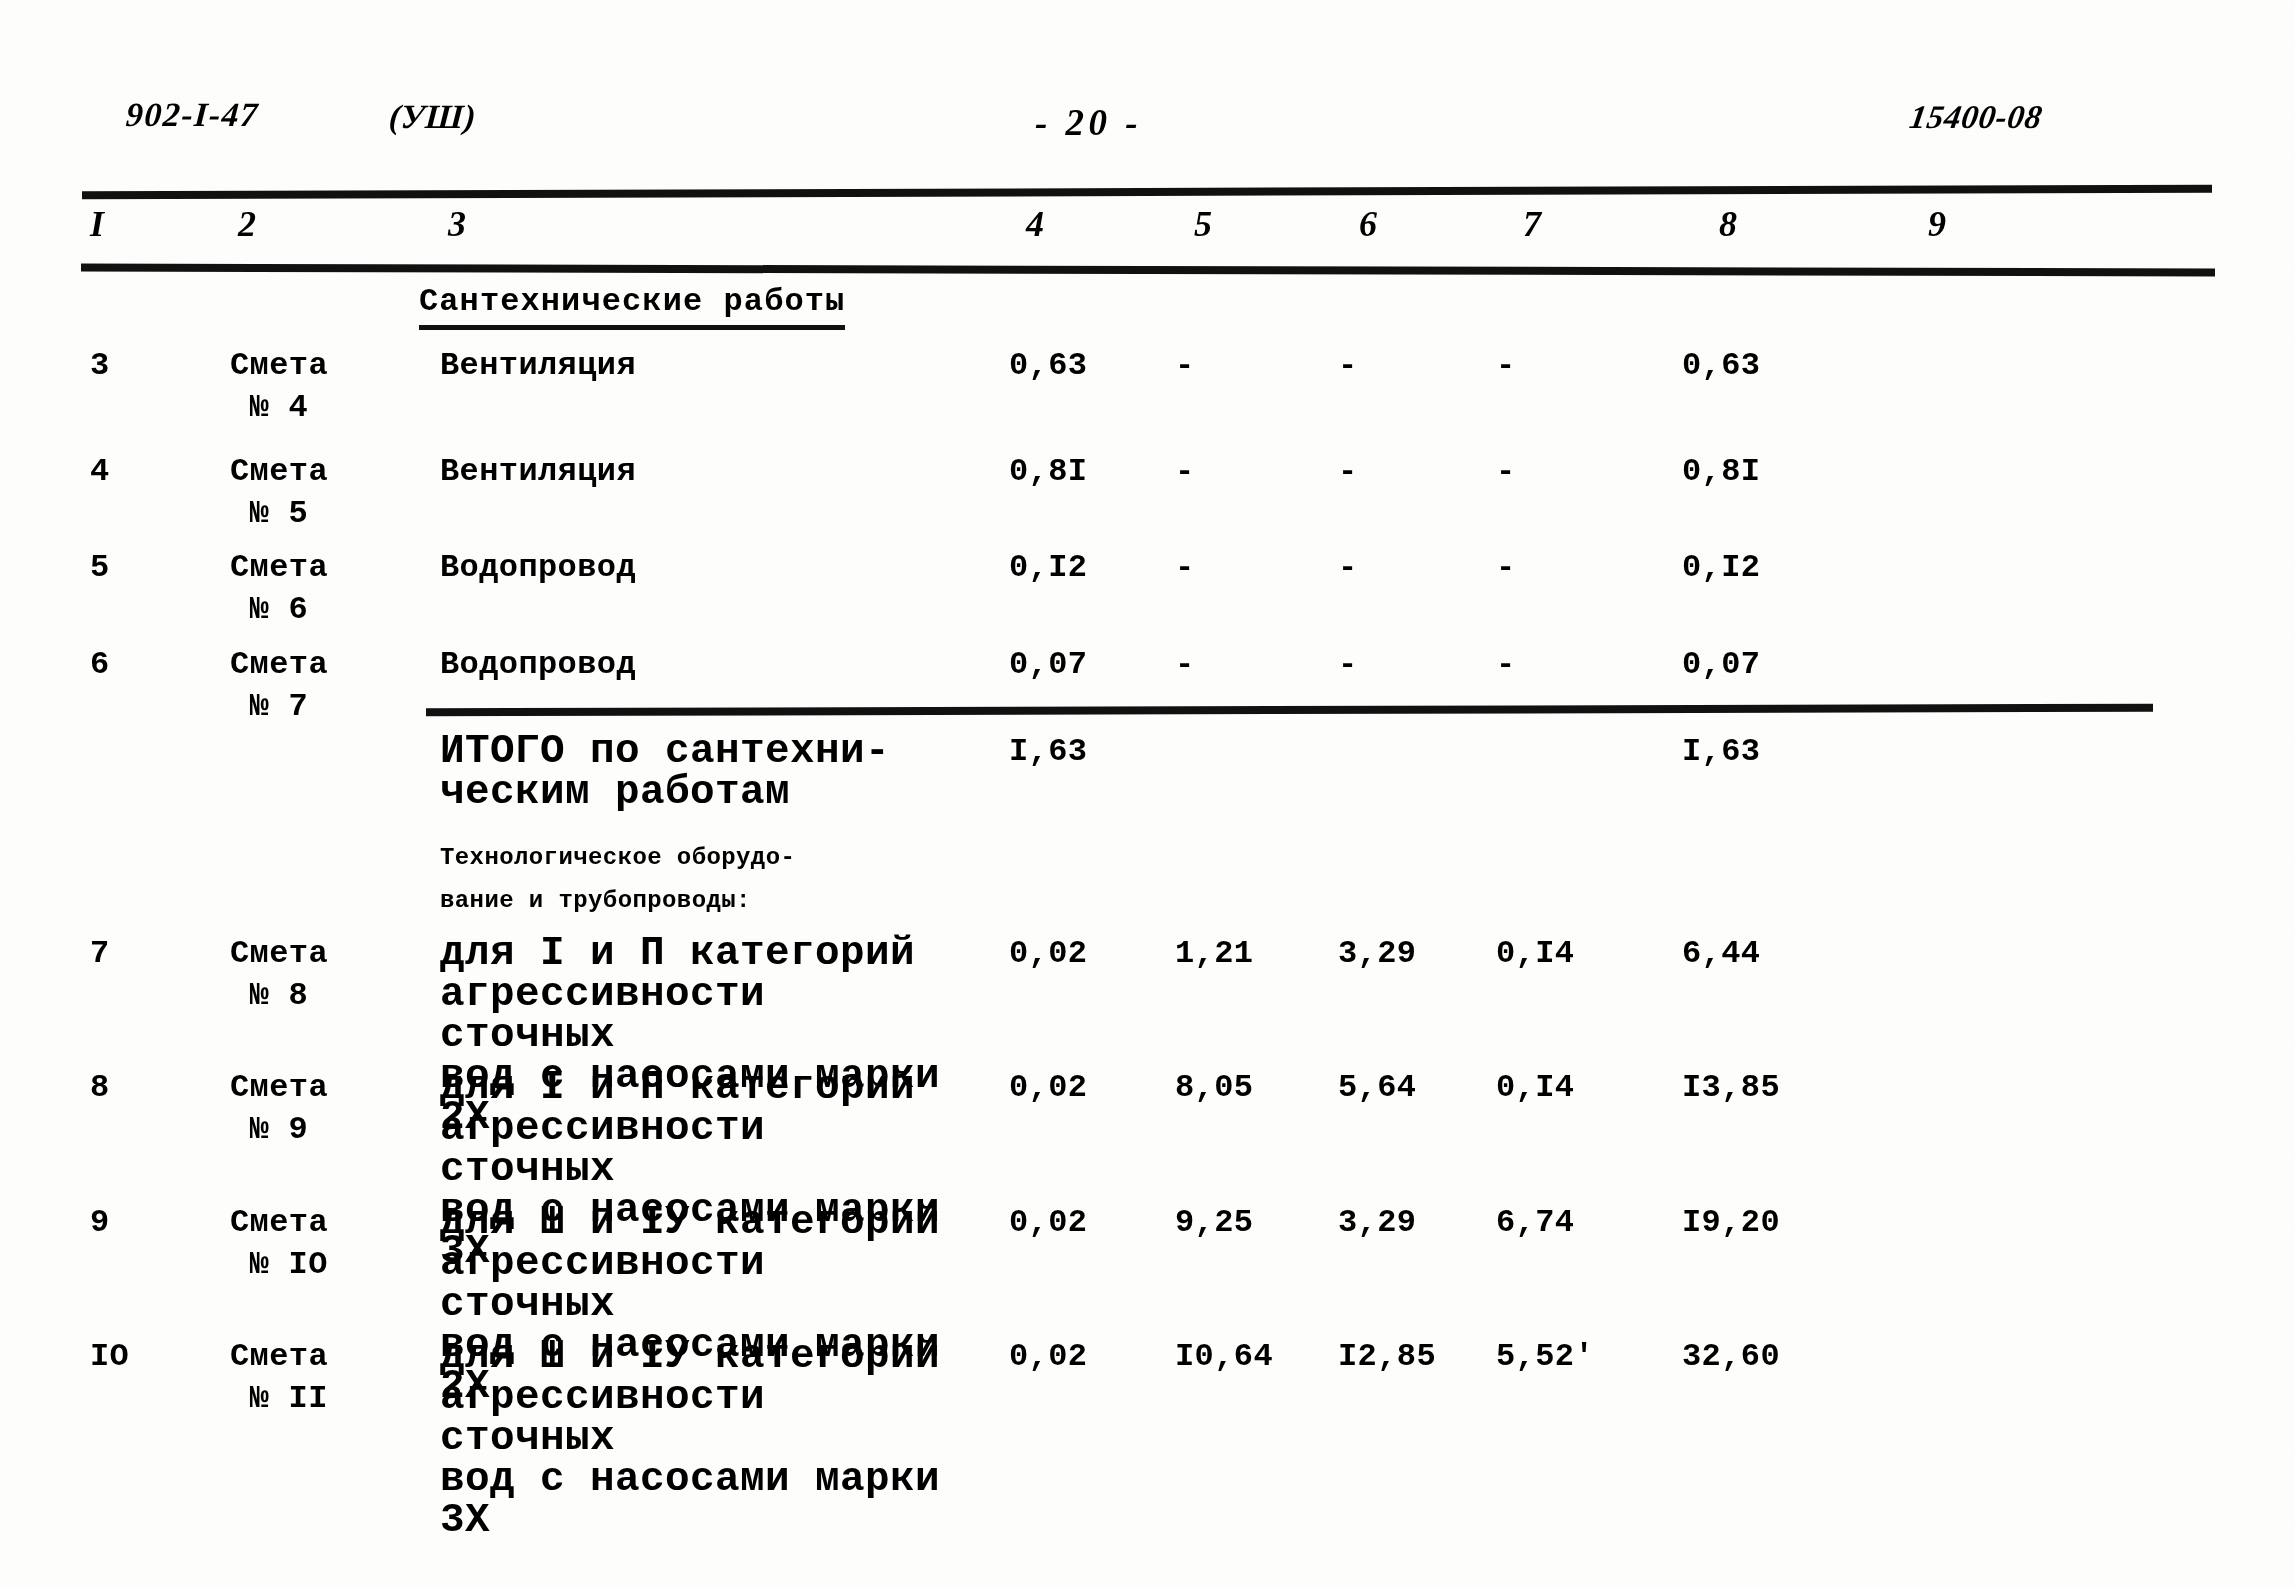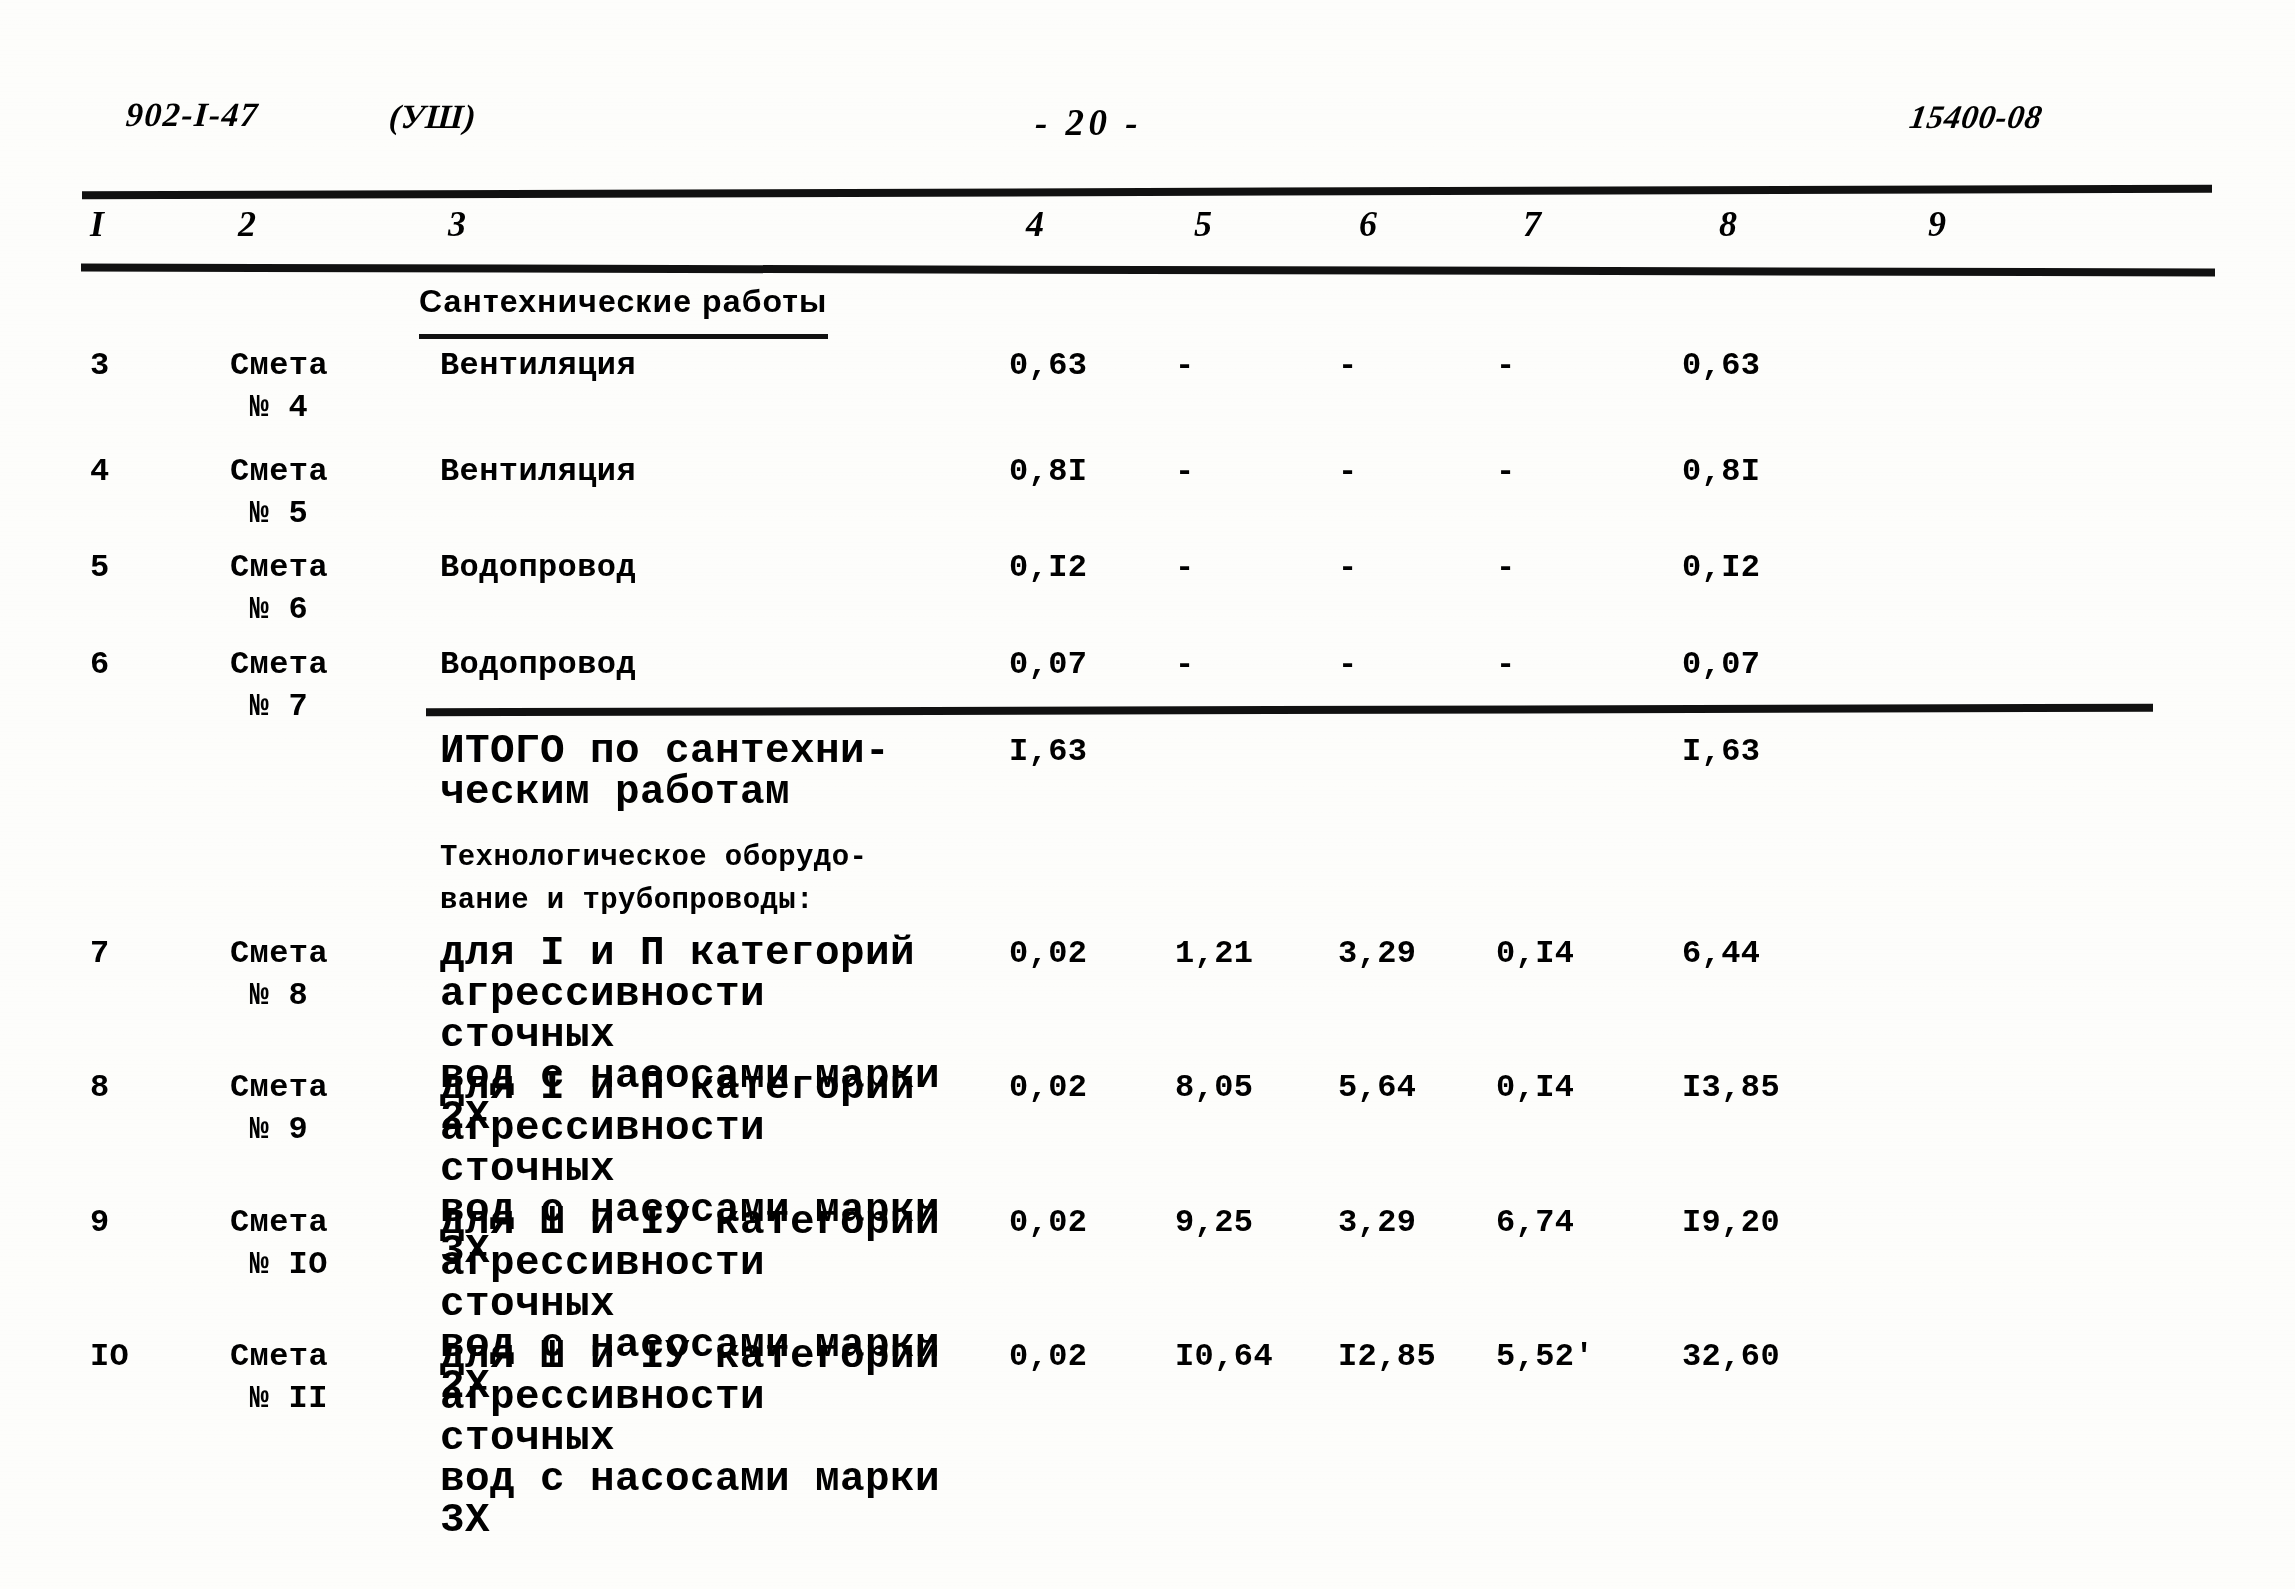--- a/index.html
+++ b/index.html
@@ -137,28 +137,28 @@
   .c-9     { left: 1899px; width: 164px; }
 
   .section-title {
     position: absolute;
     left: 419px;
     top: 283px;
     font-size: 32px;
     font-weight: 700;
     letter-spacing: 1.1px;
     border-bottom: 5.2px solid #111111;
-    padding-bottom: 14px;
-    font-family: Liberation Sans, sans-serif;
+    padding-bottom: 5px;
+    font-family: Liberation Mono, monospace;
   }
 
   .subhead {
     position: absolute;
     left: 440px;
-    font-size: 29px;
+    font-size: 24px;
     line-height: 43px;
     font-weight: 700;
     letter-spacing: 0.4px;
     white-space: pre-line;
     font-family: "Liberation Mono", "DejaVu Sans Mono", monospace;
   }
 
   .est-line2 { display: block; padding-left: 19.4px; }
 
   .desc-multi { white-space: pre-line; line-height: 41px; font-size: 41px; }

